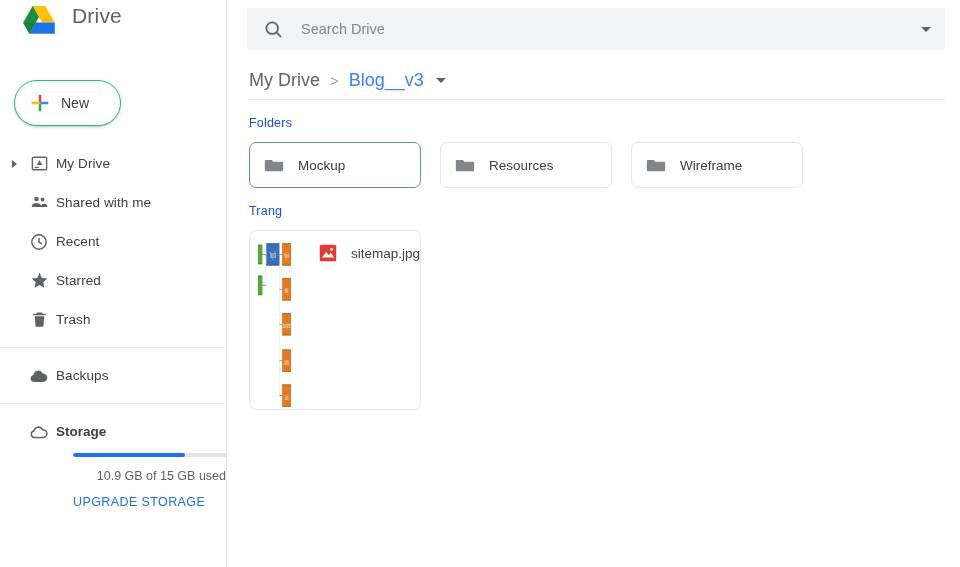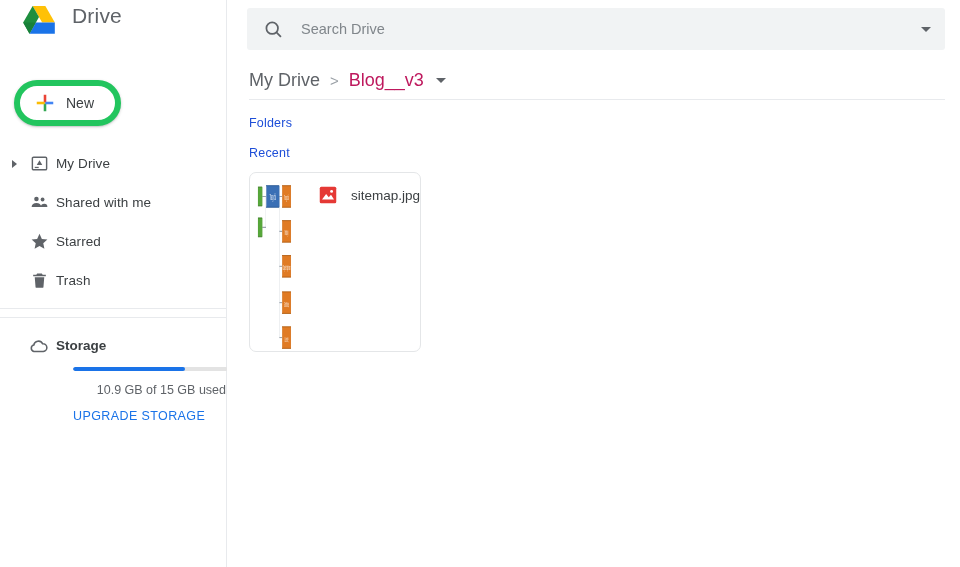--- a/index.html
+++ b/index.html
@@ -25,21 +25,21 @@
     margin-top: 4px;
   }
   .drive-logo { width: 38px; height: 34px; flex: 0 0 38px; }
   .brand-name {
     font-size: 21px; color: #5f6368; letter-spacing: .2px;
   }
 
   .new-btn {
     margin: 20px 0 0 14px;
     width: 107px; height: 46px;
-    border: 6px solid #22c55e; border-radius: 24px;
+    border: 1px solid #22c55e; border-radius: 24px;
     background: #fff;
     box-shadow: 0 1px 3px rgba(60,64,67,.25), 0 1px 1px rgba(60,64,67,.1);
     display: flex; align-items: center; gap: 10px;
     padding-left: 14px;
     cursor: pointer;
   }
   .plus-icon { width: 22px; height: 22px; flex: 0 0 22px; }
   .new-label { font-size: 14px; color: #3c4043; font-weight: 500; }
 
   .nav { margin-top: 18px; }
@@ -104,21 +104,21 @@
     border-top: 5px solid #5f6368;
     border-left: 5px solid transparent;
     border-right: 5px solid transparent;
   }
 
   .breadcrumb {
     display: flex; align-items: center; gap: 10px;
     padding: 20px 0 0 22px; height: 40px;
   }
   .crumb { font-size: 18px; color: #5f6368; cursor: pointer; }
-  .crumb.current { color: #be185d; text-align: center; }
+  .crumb.current { color: #3b82f6; text-align: center; }
   .crumb-sep { font-size: 15px; color: #9aa0a6; }
   .crumb-caret {
     width: 0; height: 0; margin-left: 2px; cursor: pointer;
     border-top: 5px solid #5f6368;
     border-left: 5px solid transparent;
     border-right: 5px solid transparent;
   }
   .crumb-rule {
     margin: 9px 15px 0 22px; height: 1px; background: #e8eaed;
   }
@@ -210,20 +210,30 @@
           <svg width="21" height="21" viewBox="0 0 24 24" fill="currentColor">
             <circle cx="8.5" cy="8" r="2.6"></circle>
             <circle cx="15.5" cy="8.6" r="2.2"></circle>
             <path d="M3 17c0-2.8 2.5-4.4 5.5-4.4S14 14.2 14 17z"></path>
             <path d="M13.5 17c0-2.2 1.6-3.6 4-3.6s3.5 1.4 3.5 3.6z"></path>
           </svg>
         </span>
         <span class="nav-label">Shared with me</span>
       </div>
 
+      <div class="nav-item">
+        <span class="caret"></span>
+        <span class="nav-icon">
+          <svg width="20" height="20" viewBox="0 0 24 24" fill="none" stroke="currentColor" stroke-width="1.8">
+            <circle cx="12" cy="12" r="8.6"></circle>
+            <path d="M12 7.2 V12 l3.4 2.2"></path>
+          </svg>
+        </span>
+        <span class="nav-label">Recent</span>
+      </div>
 
       <div class="nav-item">
         <span class="caret"></span>
         <span class="nav-icon">
           <svg width="21" height="21" viewBox="0 0 24 24" fill="currentColor">
             <path d="M12 3.2l2.7 5.8 6.3.7-4.7 4.3 1.3 6.2L12 17.1l-5.6 3.1 1.3-6.2L3 9.7l6.3-.7z"></path>
           </svg>
         </span>
         <span class="nav-label">Starred</span>
       </div>
@@ -234,20 +244,29 @@
           <svg width="19" height="19" viewBox="0 0 24 24" fill="currentColor">
             <path d="M9 3h6l1 1.6h4v2H4v-2h4z"></path>
             <path d="M6 8h12l-1 12.2a1.2 1.2 0 0 1-1.2 1.1H8.2A1.2 1.2 0 0 1 7 20.2z"></path>
           </svg>
         </span>
         <span class="nav-label">Trash</span>
       </div>
 
       <div class="divider"></div>
 
+      <div class="nav-item">
+        <span class="caret"></span>
+        <span class="nav-icon">
+          <svg width="22" height="22" viewBox="0 0 24 24" fill="currentColor">
+            <path d="M6.2 18.5A3.9 3.9 0 0 1 6 10.8a5.2 5.2 0 0 1 9.9-1.6 4 4 0 0 1 .9 9.3z"></path>
+          </svg>
+        </span>
+        <span class="nav-label">Backups</span>
+      </div>
 
       <div class="divider"></div>
 
       <div class="storage-sec">
         <div class="storage-head">
           <span class="caret"></span>
           <span class="nav-icon">
             <svg width="22" height="22" viewBox="0 0 24 24" fill="none" stroke="currentColor" stroke-width="1.7">
               <path d="M6.4 18A3.6 3.6 0 0 1 6.3 11a5.1 5.1 0 0 1 9.6-1.5 3.8 3.8 0 0 1 .8 8.5z"></path>
             </svg>
@@ -282,22 +301,48 @@
     <div class="breadcrumb">
       <span class="crumb">My Drive</span>
       <span class="crumb-sep">&gt;</span>
       <span class="crumb current">Blog__v3</span>
       <span class="crumb-caret"></span>
     </div>
     <div class="crumb-rule"></div>
 
     <div class="section-title">Folders</div>
 
-
-    <div class="section-title">Recent</div>
+    <div class="folder-row">
+      <div class="folder-card selected">
+        <span class="folder-icon">
+          <svg width="22" height="22" viewBox="0 0 24 24" fill="currentColor">
+            <path d="M3 6.5h6.6l1.6 2H21a1 1 0 0 1 1 1v8.2a1 1 0 0 1-1 1H3a1 1 0 0 1-1-1V7.5a1 1 0 0 1 1-1z"></path>
+          </svg>
+        </span>
+        <span class="folder-name">Mockup</span>
+      </div>
+      <div class="folder-card">
+        <span class="folder-icon">
+          <svg width="22" height="22" viewBox="0 0 24 24" fill="currentColor">
+            <path d="M3 6.5h6.6l1.6 2H21a1 1 0 0 1 1 1v8.2a1 1 0 0 1-1 1H3a1 1 0 0 1-1-1V7.5a1 1 0 0 1 1-1z"></path>
+          </svg>
+        </span>
+        <span class="folder-name">Resources</span>
+      </div>
+      <div class="folder-card">
+        <span class="folder-icon">
+          <svg width="22" height="22" viewBox="0 0 24 24" fill="currentColor">
+            <path d="M3 6.5h6.6l1.6 2H21a1 1 0 0 1 1 1v8.2a1 1 0 0 1-1 1H3a1 1 0 0 1-1-1V7.5a1 1 0 0 1 1-1z"></path>
+          </svg>
+        </span>
+        <span class="folder-name">Wireframe</span>
+      </div>
+    </div>
+
+    <div class="section-title">Trang</div>
 
     <div class="file-row">
       <div class="file-card">
         <div class="thumb">
           <svg viewBox="0 0 172 128" preserveAspectRatio="none">
             <g stroke="#9aa3ad" stroke-width="0.8" fill="none">
               <path d="M26 13 H44"></path>
               <path d="M44 13 V36 H26"></path>
               <path d="M60 13 H110"></path>
               <path d="M110 13 V118"></path>

